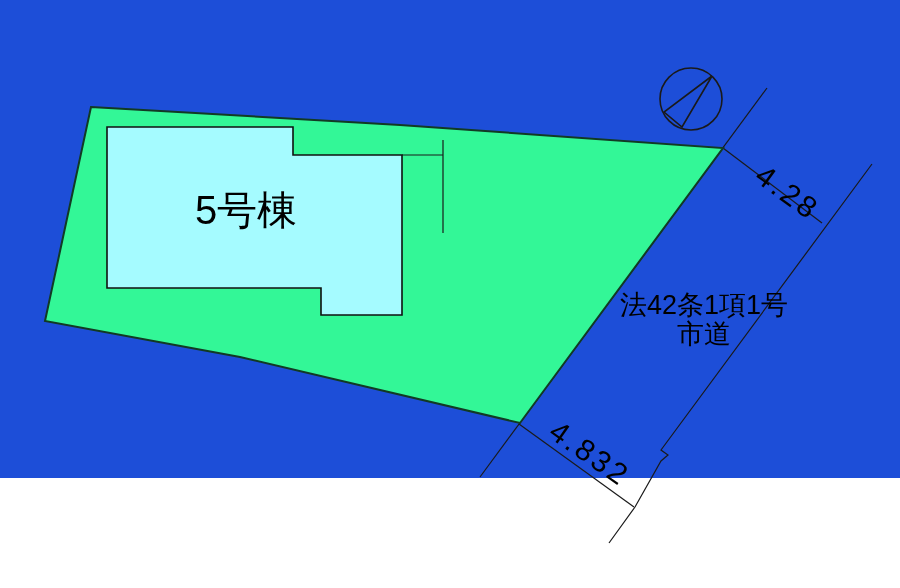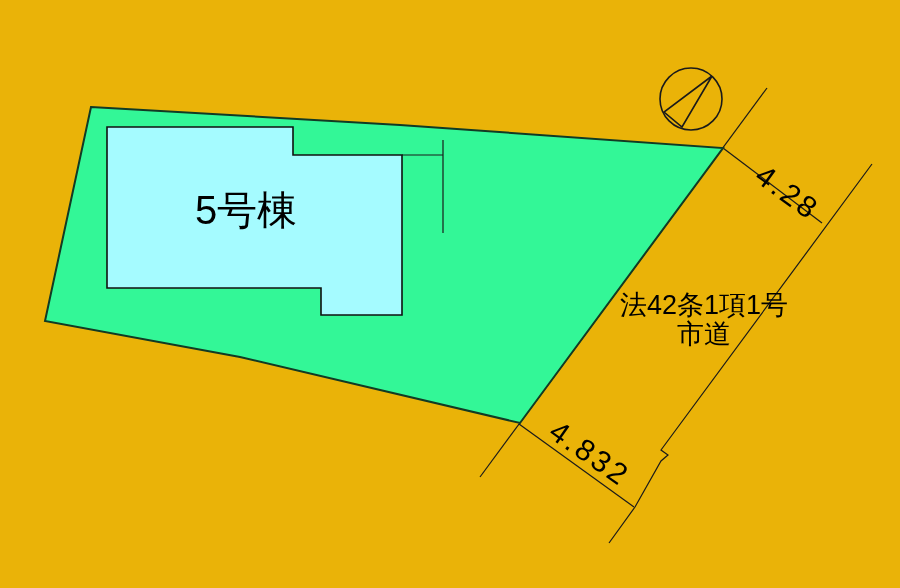--- a/index.html
+++ b/index.html
@@ -7,22 +7,22 @@
     padding: 0;
     background: #ffffff;
     width: 900px;
     height: 588px;
     overflow: hidden;
     font-family: "Liberation Sans", "DejaVu Sans", sans-serif;
   }
   #stage {
     position: relative;
     width: 900px;
-    height: 588px;
-    background: #eab308;
+    height: 478px;
+    background: #1d4ed8;
   }
   svg { display: block; }
   .thin-line {
     stroke: #1a1a1a;
     stroke-width: 1.2;
     fill: none;
   }
   .parcel-shape {
     stroke: #123a24;
     stroke-width: 2;

